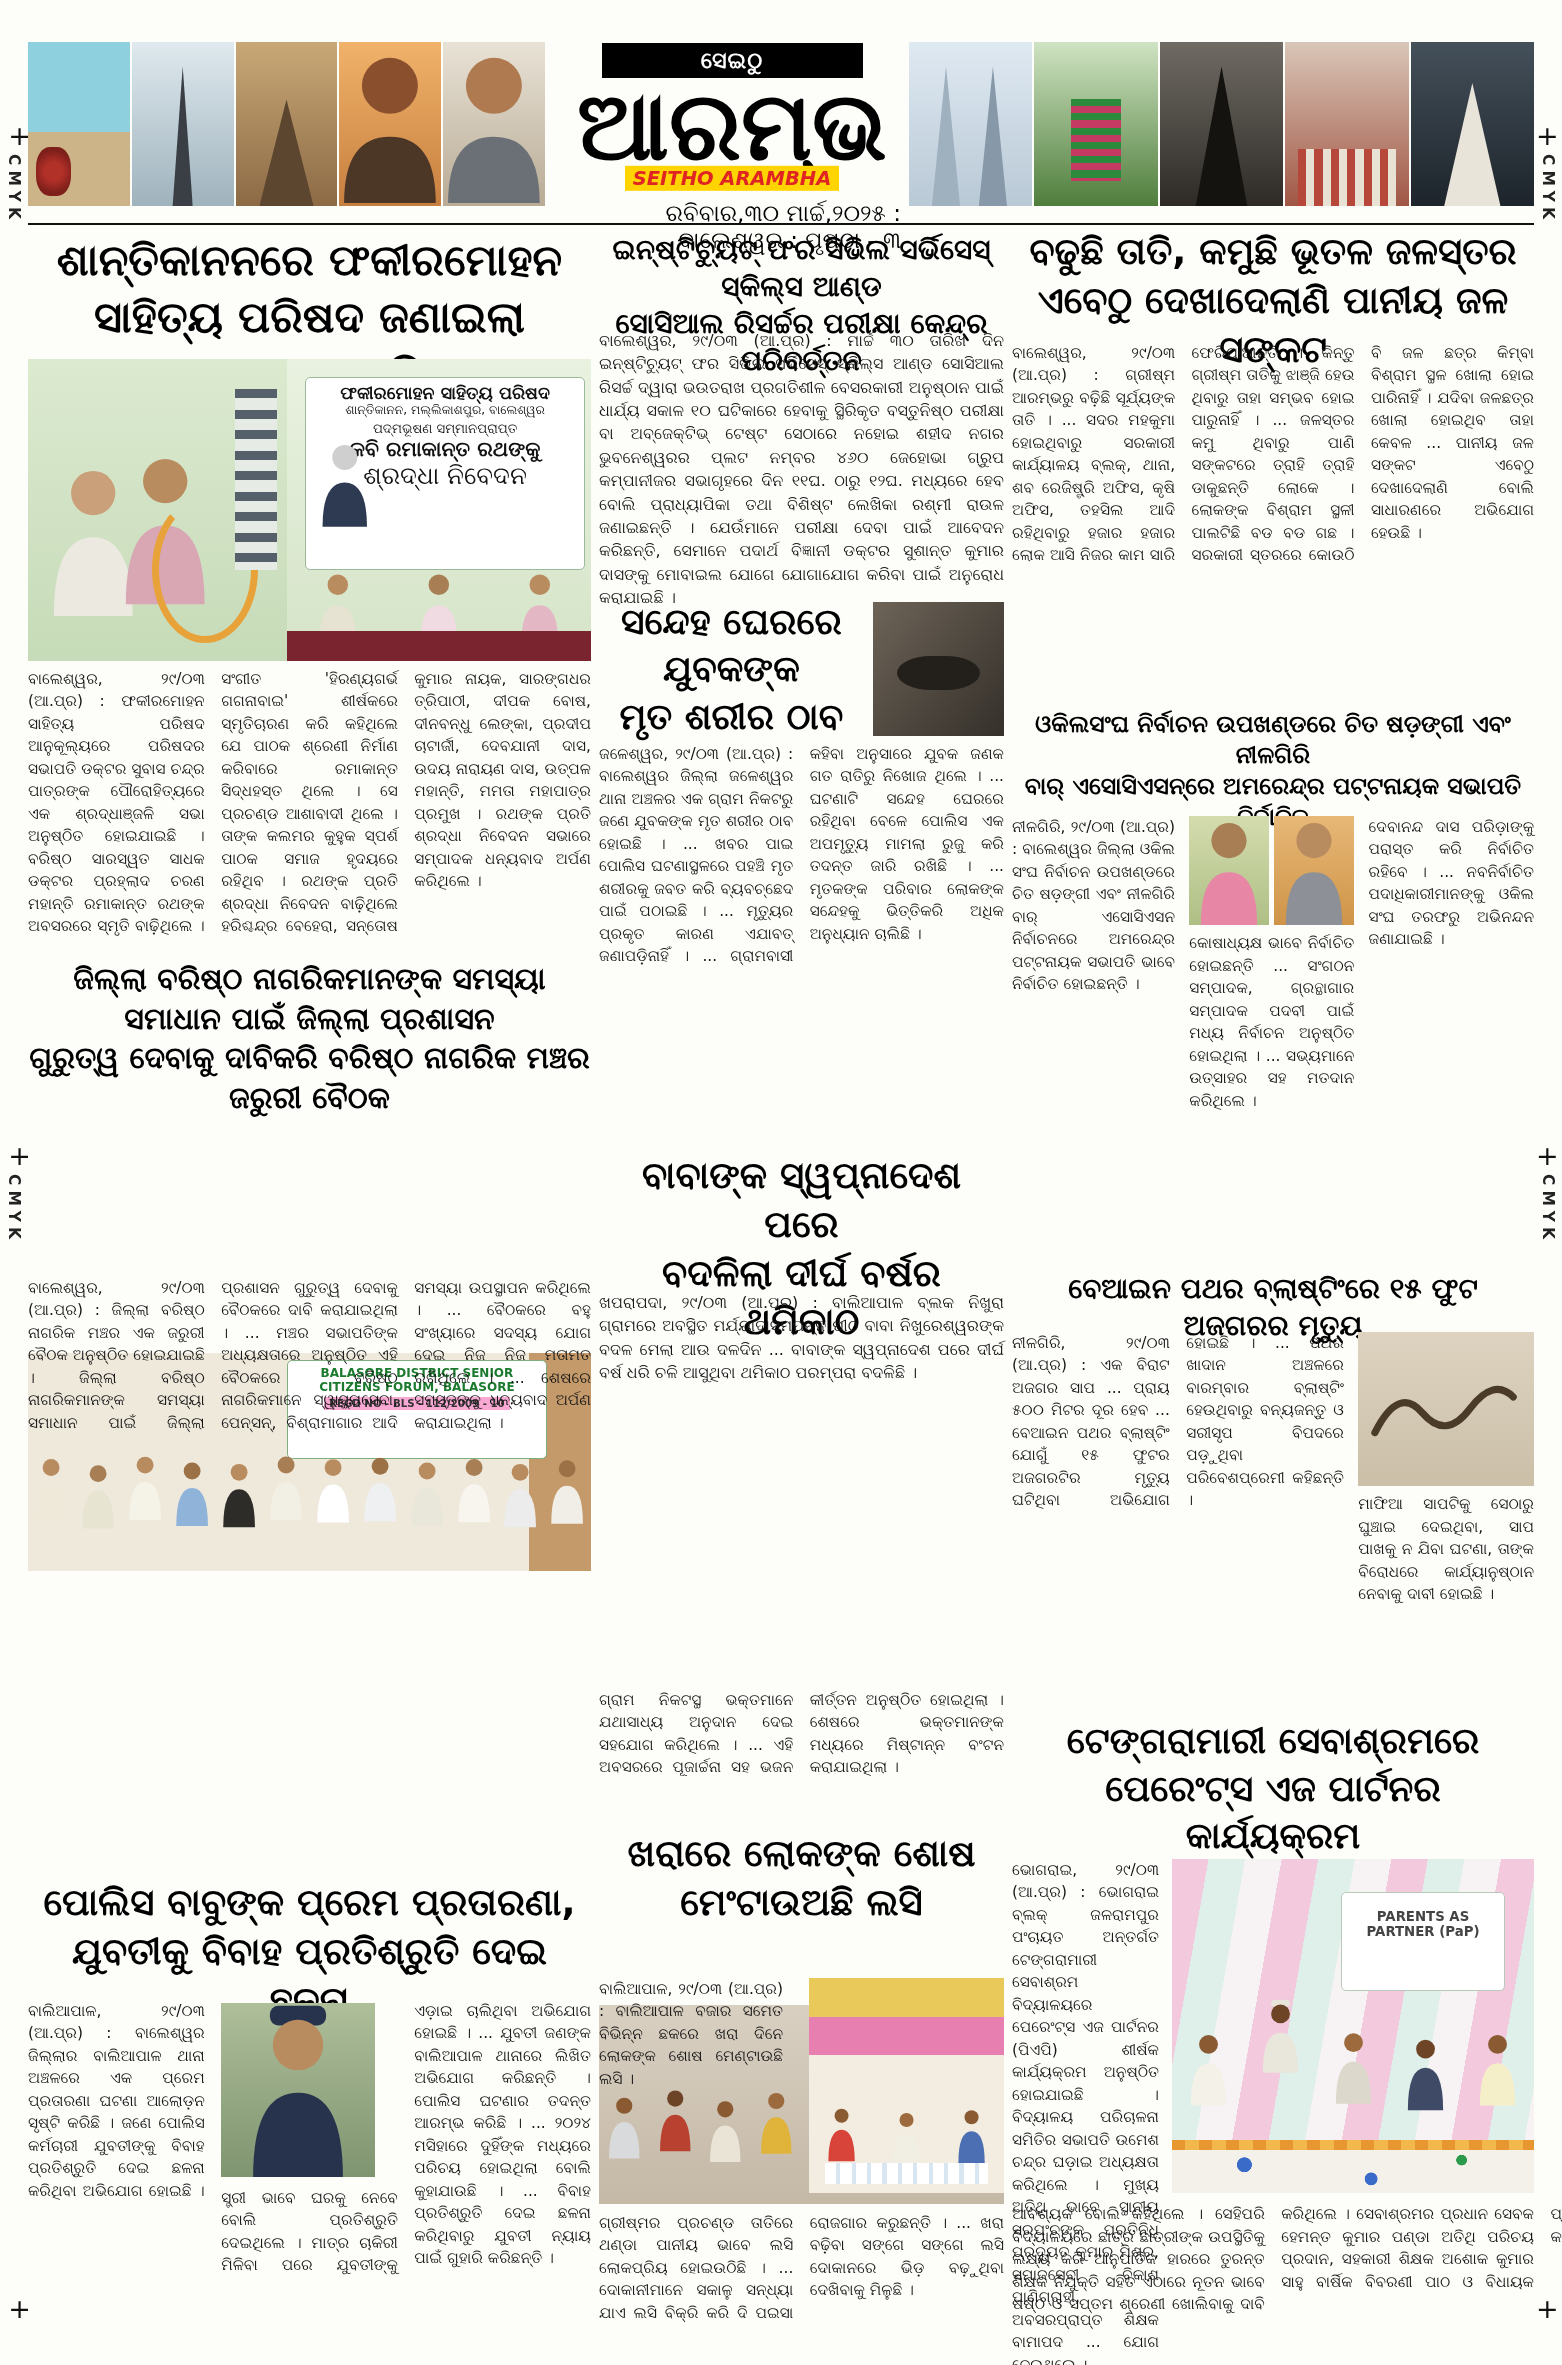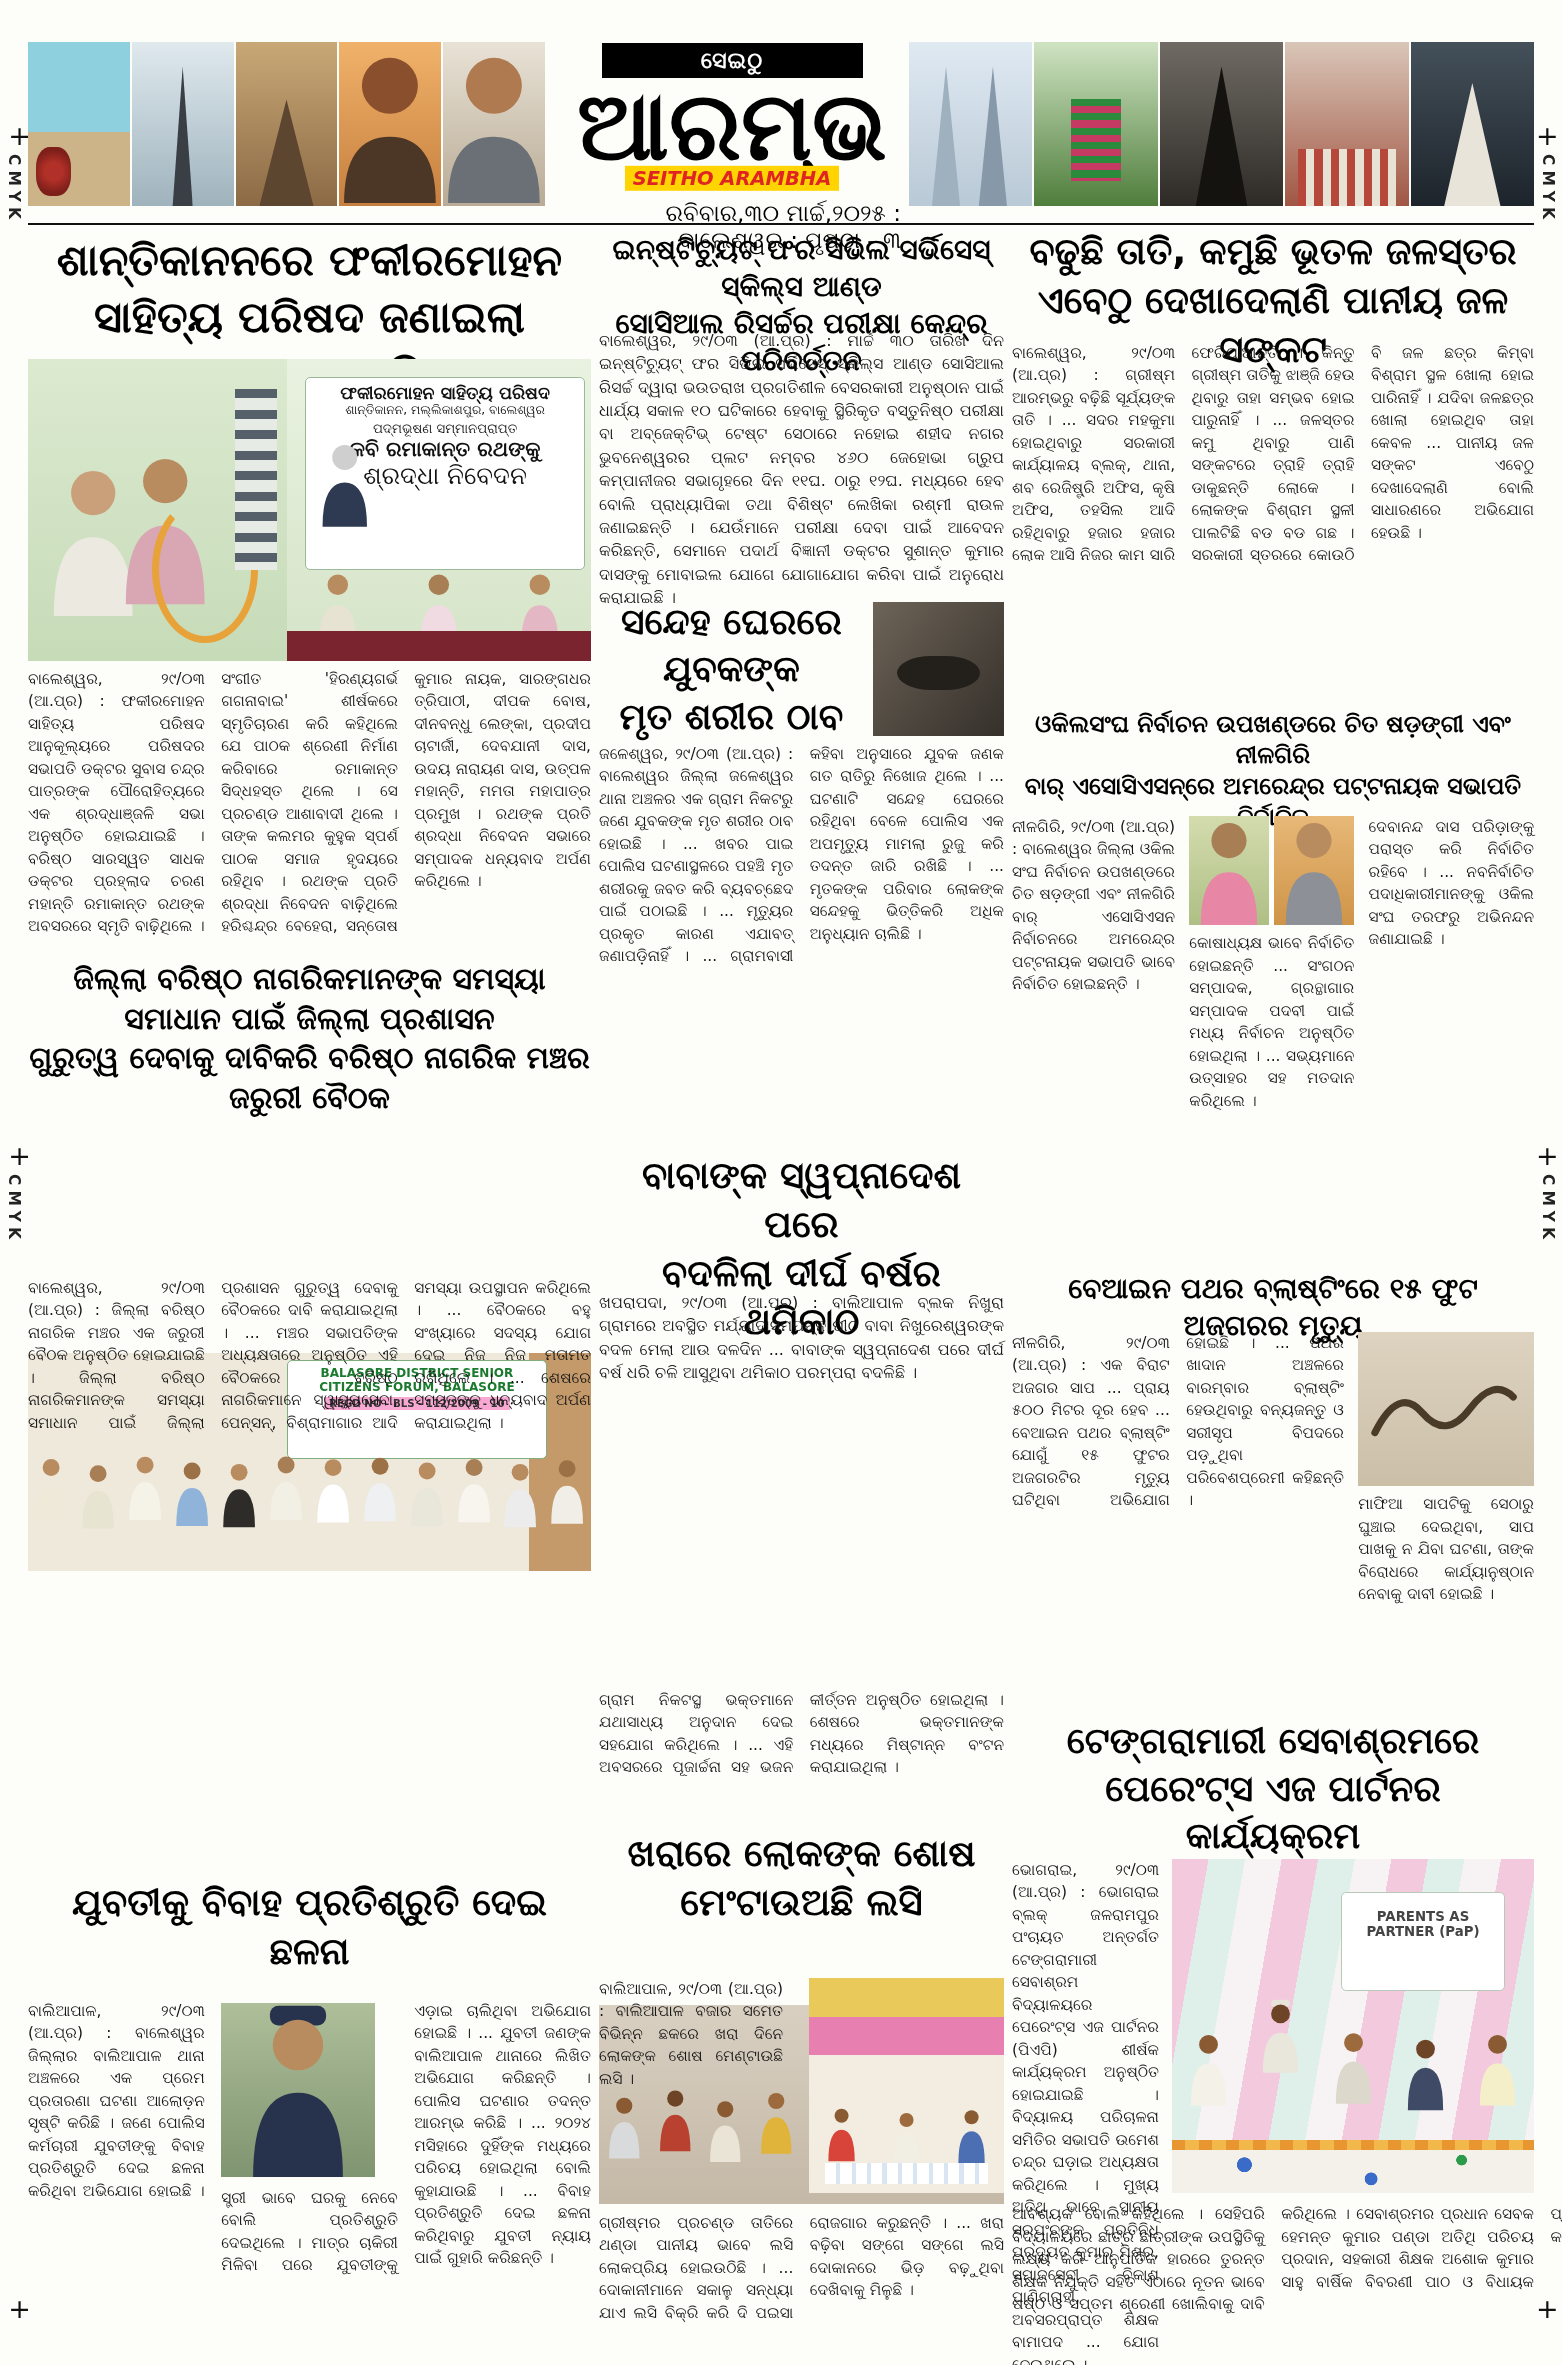--- a/index.html
+++ b/index.html
@@ -220,20 +220,21 @@
       <svg class="person" style="width:7.5%;height:94%" viewBox="0 0 40 62">
           <circle cx="20" cy="10" r="8" fill="#9c7145"></circle>
           <path d="M5 62 Q5 26 20 26 Q35 26 35 62 Z" fill="#f0eee6"></path>
         </svg>
     </div>
   </div>
 
   <div class="abs body-txt cols3" style="left:28px;top:1277px;width:563px;height:589px">ବାଲେଶ୍ୱର, ୨୯/୦୩ (ଆ.ପ୍ର) : ଜିଲ୍ଲା ବରିଷ୍ଠ ନାଗରିକ ମଞ୍ଚର ଏକ ଜରୁରୀ ବୈଠକ ଅନୁଷ୍ଠିତ ହୋଇଯାଇଛି । ଜିଲ୍ଲା ବରିଷ୍ଠ ନାଗରିକମାନଙ୍କ ସମସ୍ୟା ସମାଧାନ ପାଇଁ ଜିଲ୍ଲା ପ୍ରଶାସନ ଗୁରୁତ୍ୱ ଦେବାକୁ ବୈଠକରେ ଦାବି କରାଯାଇଥିଲା । ... ମଞ୍ଚର ସଭାପତିଙ୍କ ଅଧ୍ୟକ୍ଷତାରେ ଅନୁଷ୍ଠିତ ଏହି ବୈଠକରେ ବରିଷ୍ଠ ନାଗରିକମାନେ ସ୍ୱାସ୍ଥ୍ୟସେବା, ପେନ୍‌ସନ୍, ବିଶ୍ରାମାଗାର ଆଦି ସମସ୍ୟା ଉପସ୍ଥାପନ କରିଥିଲେ । ... ବୈଠକରେ ବହୁ ସଂଖ୍ୟାରେ ସଦସ୍ୟ ଯୋଗ ଦେଇ ନିଜ ନିଜ ମତାମତ ରଖିଥିଲେ । ... ଶେଷରେ ସମସ୍ତଙ୍କୁ ଧନ୍ୟବାଦ ଅର୍ପଣ କରାଯାଇଥିଲା ।</div>
 
   <div class="abs hl" style="left:28px;top:1879px;width:563px;font-size:37px">
+    <div>ପୋଲିସ ବାବୁଙ୍କ ପ୍ରେମ ପ୍ରତାରଣା,</div>
     <div>ଯୁବତୀକୁ ବିବାହ ପ୍ରତିଶ୍ରୁତି ଦେଇ ଛଳନା</div>
   </div>
 
   <div class="abs body-txt cols3" style="left:28px;top:2000px;width:563px;height:336px">
     <span>ବାଲିଆପାଳ, ୨୯/୦୩ (ଆ.ପ୍ର) : ବାଲେଶ୍ୱର ଜିଲ୍ଲାର ବାଲିଆପାଳ ଥାନା ଅଞ୍ଚଳରେ ଏକ ପ୍ରେମ ପ୍ରତାରଣା ଘଟଣା ଆଲୋଡ଼ନ ସୃଷ୍ଟି କରିଛି । ଜଣେ ପୋଲିସ କର୍ମଚାରୀ ଯୁବତୀଙ୍କୁ ବିବାହ ପ୍ରତିଶ୍ରୁତି ଦେଇ ଛଳନା କରିଥିବା ଅଭିଯୋଗ ହୋଇଛି ।</span>
     <span class="ph" style="display:inline-block;width:154px;height:174px;background:linear-gradient(#aebf9a,#7f9470);margin:3.1px 0">
       <svg class="person" style="width:100%;height:100%" viewBox="0 0 40 62">
           <rect x="10" y="1" width="20" height="7" rx="3" fill="#27334d"></rect>
           <circle cx="20" cy="15" r="9" fill="#b98c60"></circle>
           <path d="M4 62 Q4 32 20 32 Q36 32 36 62 Z" fill="#27334d"></path>

